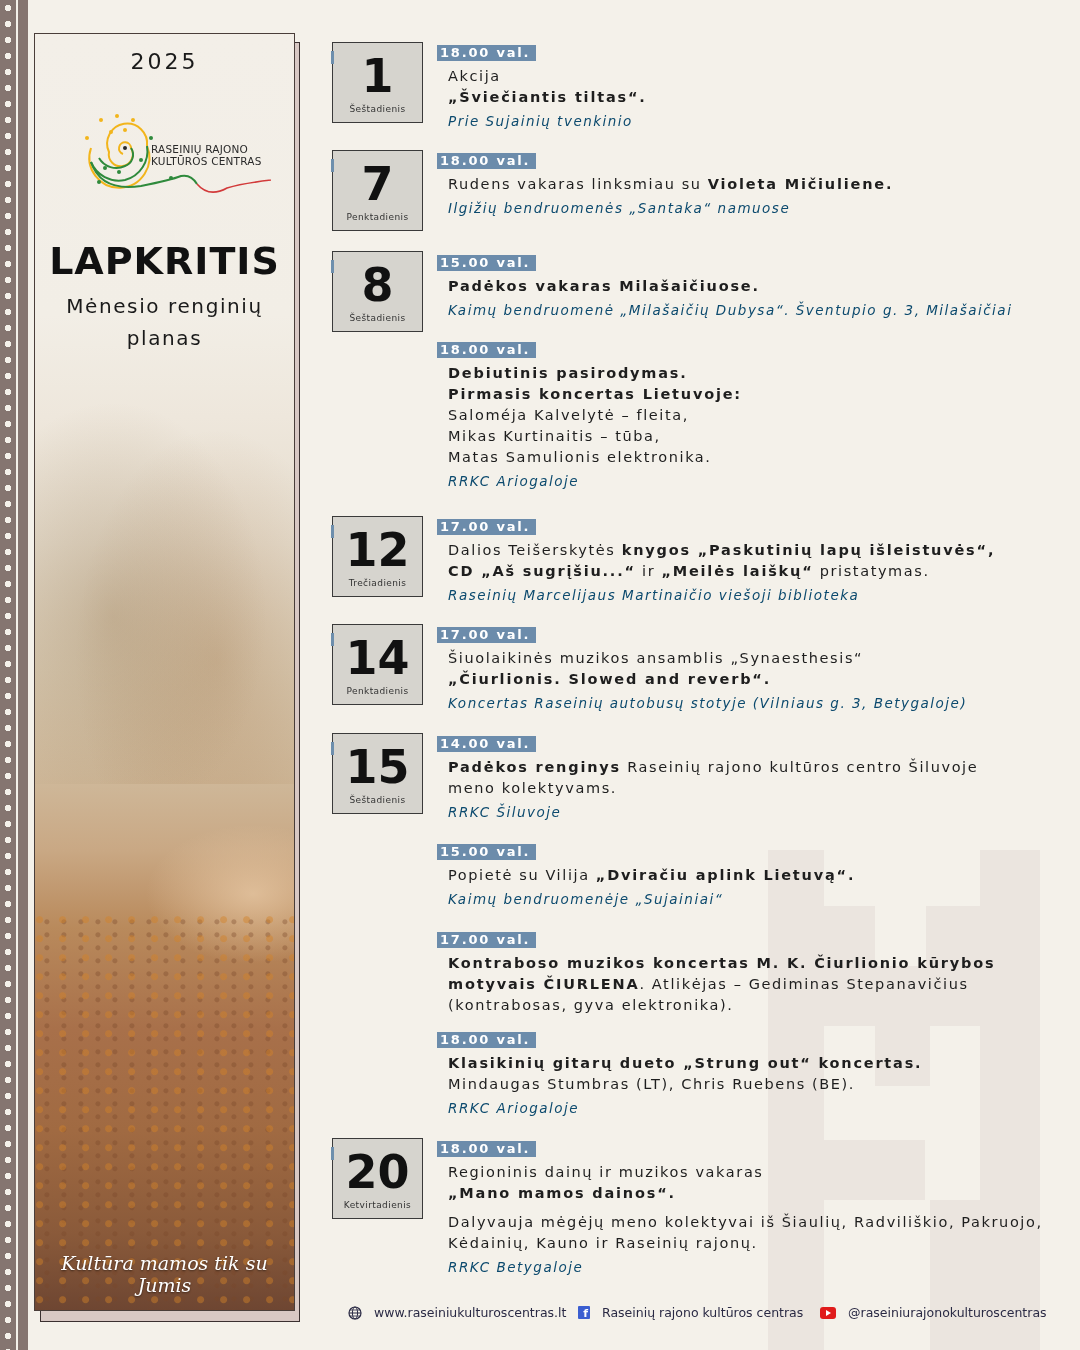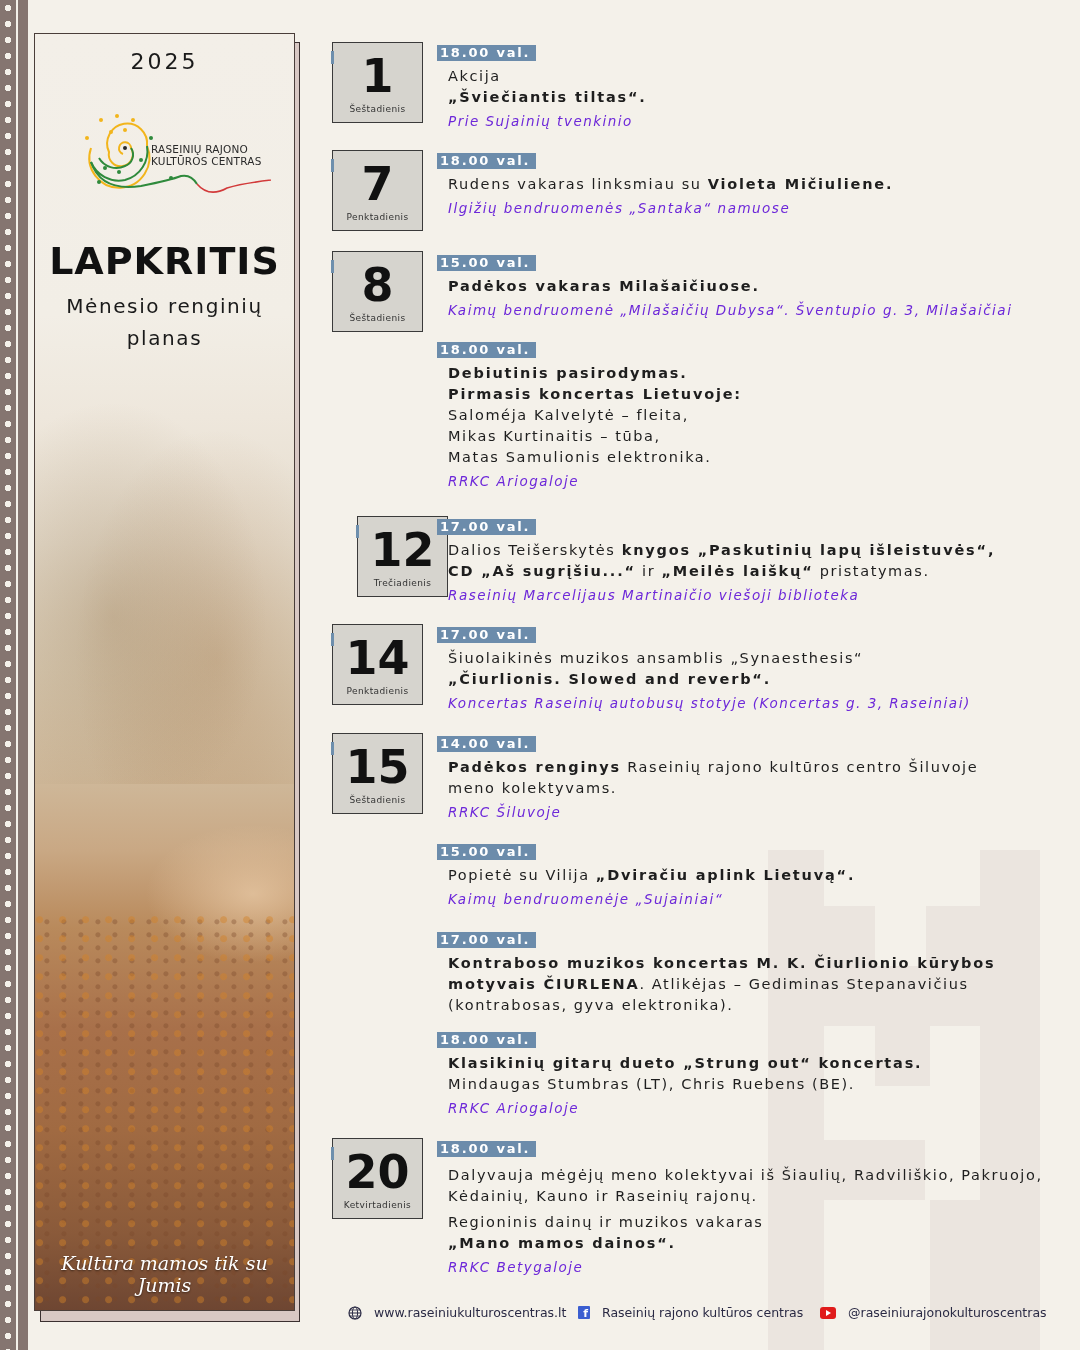--- a/index.html
+++ b/index.html
@@ -90,21 +90,21 @@
   .date-day { display: block; font-size: 9px; color: #333; letter-spacing: 0.4px; margin-top: 4px; }
 
   
   .ev { position: absolute; left: 437px; width: 610px; }
   .time {
     display: inline-block; background: #6c8cab; color: #fff; font-weight: bold;
     font-size: 13px; letter-spacing: 1.8px; padding: 0 6px 0 3px; height: 16px; line-height: 16px;
   }
   .desc { margin-left: 11px; margin-top: 5px; font-size: 14.5px; line-height: 21px; letter-spacing: 1.6px; color: #1e1e1e; }
   .desc b { font-weight: bold; letter-spacing: 1.8px; }
-  .loc { margin-left: 11px; margin-top: 5px; font-size: 13.5px; font-style: italic; letter-spacing: 1.5px; color: #6d28d9; }
+  .loc { margin-left: 11px; margin-top: 5px; font-size: 13.5px; font-style: italic; letter-spacing: 1.5px; color: #0c4a6e; }
 
   
   .footer { position: absolute; top: 1305px; left: 340px; height: 18px; font-size: 12.5px; color: #2a2a44; }
   .footer .item { position: absolute; top: 0; white-space: nowrap; display: flex; align-items: center; }
   .ico { display: inline-block; width: 14px; height: 14px; margin-right: 12px; position: relative; }
   .ico-fb { background: #3b5ed0; border-radius: 1px; color: #fff; font-size: 11px; font-weight: bold; text-align: right; line-height: 16px; padding-right: 2px; width: 12px; height: 13px; }
   .ico-yt { background: #e01b1b; border-radius: 3px; width: 16px; height: 12px; }
   .ico-yt::after { content: ""; position: absolute; left: 6px; top: 3px; border-left: 5px solid #fff; border-top: 3px solid transparent; border-bottom: 3px solid transparent; }
 </style>
 </head>
@@ -169,21 +169,21 @@
     <span class="date-day">Šeštadienis</span>
   </div>
 <div class="date-box" style="top:150px;">
     <span class="date-num">7</span>
     <span class="date-day">Penktadienis</span>
   </div>
 <div class="date-box" style="top:251px;">
     <span class="date-num">8</span>
     <span class="date-day">Šeštadienis</span>
   </div>
-<div class="date-box" style="top:516px;margin-left:25px;">
+<div class="date-box" style="top:516px;">
     <span class="date-num">12</span>
     <span class="date-day">Trečiadienis</span>
   </div>
 <div class="date-box" style="top:624px;">
     <span class="date-num">14</span>
     <span class="date-day">Penktadienis</span>
   </div>
 <div class="date-box" style="top:733px;">
     <span class="date-num">15</span>
     <span class="date-day">Šeštadienis</span>
@@ -191,26 +191,26 @@
 <div class="date-box" style="top:1138px;">
     <span class="date-num">20</span>
     <span class="date-day">Ketvirtadienis</span>
   </div>
 
 <div class="ev" style="top:42px;"><div class="time">18.00 val.</div><div class="desc"><span>Akcija</span><br><b>„Šviečiantis tiltas“.</b></div><div class="loc">Prie Sujainių tvenkinio</div></div>
 <div class="ev" style="top:150px;"><div class="time">18.00 val.</div><div class="desc"><span>Rudens vakaras linksmiau su </span><b>Violeta Mičiuliene.</b></div><div class="loc">Ilgižių bendruomenės „Santaka“ namuose</div></div>
 <div class="ev" style="top:252px;"><div class="time">15.00 val.</div><div class="desc"><b>Padėkos vakaras Milašaičiuose.</b></div><div class="loc">Kaimų bendruomenė „Milašaičių Dubysa“. Šventupio g. 3, Milašaičiai</div></div>
 <div class="ev" style="top:339px;"><div class="time">18.00 val.</div><div class="desc"><b>Debiutinis pasirodymas.</b><br><b>Pirmasis koncertas Lietuvoje:</b><br><span>Saloméja Kalvelytė – fleita,</span><br><span>Mikas Kurtinaitis – tūba,</span><br><span>Matas Samulionis elektronika.</span></div><div class="loc">RRKC Ariogaloje</div></div>
 <div class="ev" style="top:516px;"><div class="time">17.00 val.</div><div class="desc"><span>Dalios Teišerskytės </span><b>knygos „Paskutinių lapų išleistuvės“,</b><br><b>CD „Aš sugrįšiu...“</b><span> ir </span><b>„Meilės laiškų“</b><span> pristatymas.</span></div><div class="loc">Raseinių Marcelijaus Martinaičio viešoji biblioteka</div></div>
-<div class="ev" style="top:624px;"><div class="time">17.00 val.</div><div class="desc"><span>Šiuolaikinės muzikos ansamblis „Synaesthesis“</span><br><b>„Čiurlionis. Slowed and reverb“.</b></div><div class="loc">Koncertas Raseinių autobusų stotyje (Koncertas g. 3, Raseiniai)</div></div>
+<div class="ev" style="top:624px;"><div class="time">17.00 val.</div><div class="desc"><span>Šiuolaikinės muzikos ansamblis „Synaesthesis“</span><br><b>„Čiurlionis. Slowed and reverb“.</b></div><div class="loc">Koncertas Raseinių autobusų stotyje (Vilniaus g. 3, Betygaloje)</div></div>
 <div class="ev" style="top:733px;"><div class="time">14.00 val.</div><div class="desc"><b>Padėkos renginys</b><span> Raseinių rajono kultūros centro Šiluvoje</span><br><span>meno kolektyvams.</span></div><div class="loc">RRKC Šiluvoje</div></div>
 <div class="ev" style="top:841px;"><div class="time">15.00 val.</div><div class="desc"><span>Popietė su Vilija </span><b>„Dviračiu aplink Lietuvą“.</b></div><div class="loc">Kaimų bendruomenėje „Sujainiai“</div></div>
 <div class="ev" style="top:929px;"><div class="time">17.00 val.</div><div class="desc"><b>Kontraboso muzikos koncertas M. K. Čiurlionio kūrybos</b><br><b>motyvais ČIURLENA</b><span>. Atlikėjas – Gediminas Stepanavičius</span><br><span>(kontrabosas, gyva elektronika).</span></div></div>
 <div class="ev" style="top:1029px;"><div class="time">18.00 val.</div><div class="desc"><b>Klasikinių gitarų dueto „Strung out“ koncertas.</b><br><span>Mindaugas Stumbras (LT), Chris Ruebens (BE).</span></div><div class="loc">RRKC Ariogaloje</div></div>
-<div class="ev" style="top:1138px;"><div class="time">18.00 val.</div><div class="desc" style="margin-top: 8px;">Dalyvauja mėgėjų meno kolektyvai iš Šiaulių, Radviliškio, Pakruojo, Kėdainių, Kauno ir Raseinių rajonų.</div><div class="desc"><span>Regioninis dainų ir muzikos vakaras</span><br><b>„Mano mamos dainos“.</b></div><div class="loc">RRKC Betygaloje</div></div>
+<div class="ev" style="top:1138px;"><div class="time">18.00 val.</div><div class="desc"><span>Regioninis dainų ir muzikos vakaras</span><br><b>„Mano mamos dainos“.</b></div><div class="desc" style="margin-top: 8px;">Dalyvauja mėgėjų meno kolektyvai iš Šiaulių, Radviliškio, Pakruojo, Kėdainių, Kauno ir Raseinių rajonų.</div><div class="loc">RRKC Betygaloje</div></div>
 
 <div class="footer">
   <div class="item" style="left:8px;">
     <svg class="ico" viewBox="0 0 14 14">
         <circle cx="7" cy="7" r="6" fill="none" stroke="#2a2a44" stroke-width="1.2"></circle>
         <ellipse cx="7" cy="7" rx="2.6" ry="6" fill="none" stroke="#2a2a44" stroke-width="1"></ellipse>
         <line x1="1" y1="7" x2="13" y2="7" stroke="#2a2a44"></line>
         <line x1="2" y1="4" x2="12" y2="4" stroke="#2a2a44" stroke-width="0.8"></line>
         <line x1="2" y1="10" x2="12" y2="10" stroke="#2a2a44" stroke-width="0.8"></line>
       </svg>

